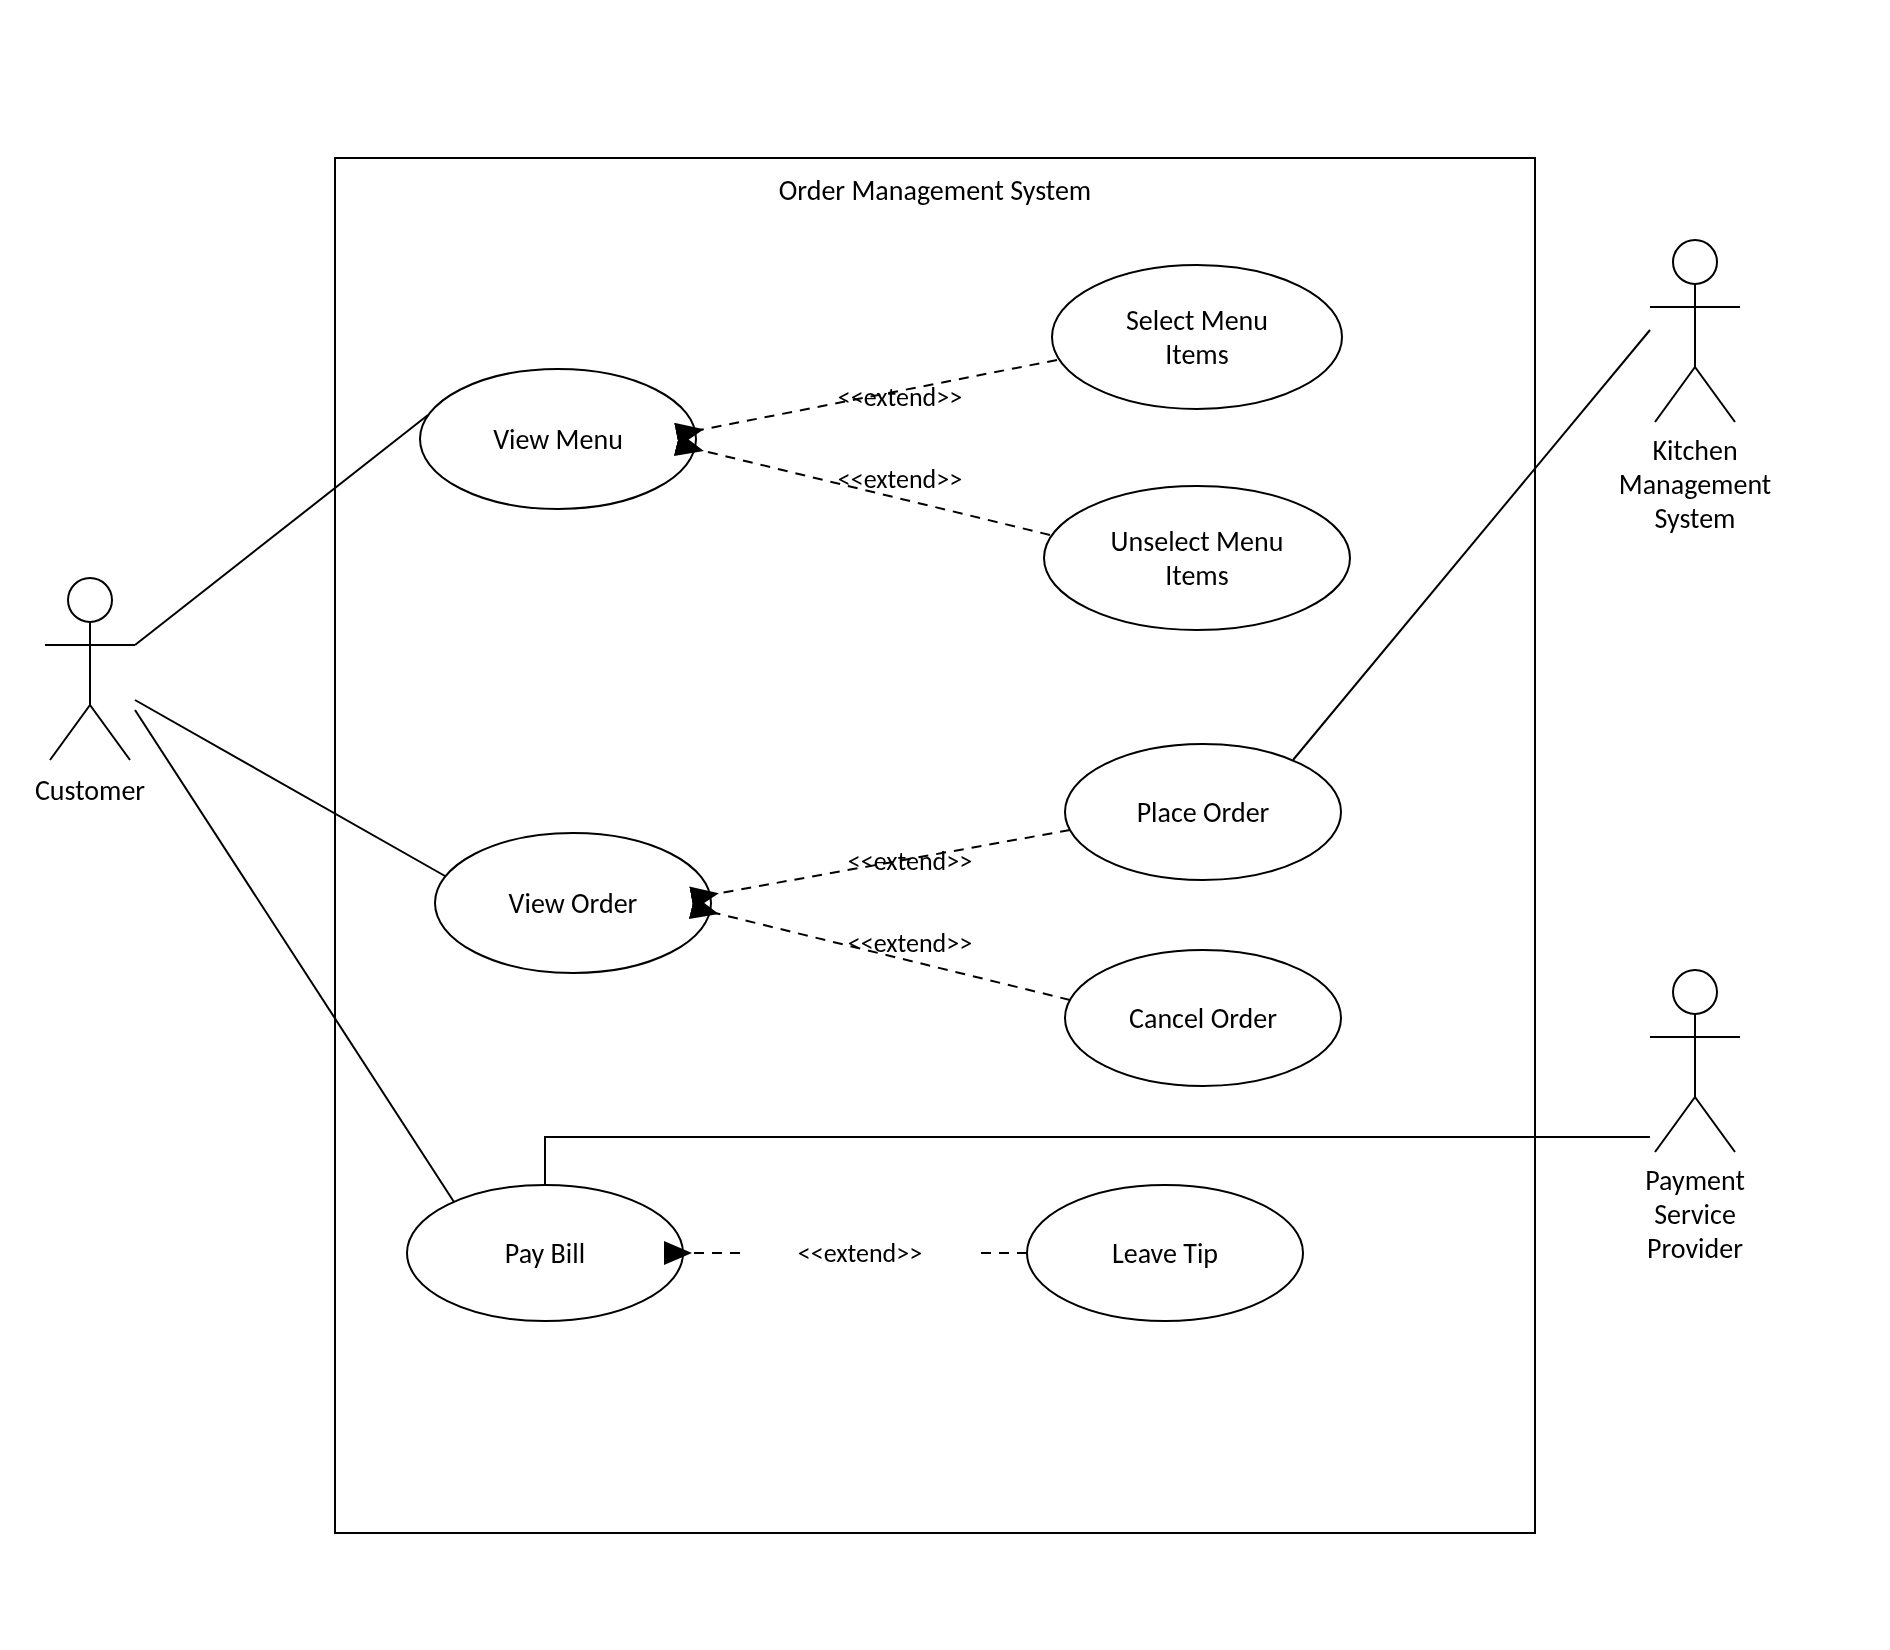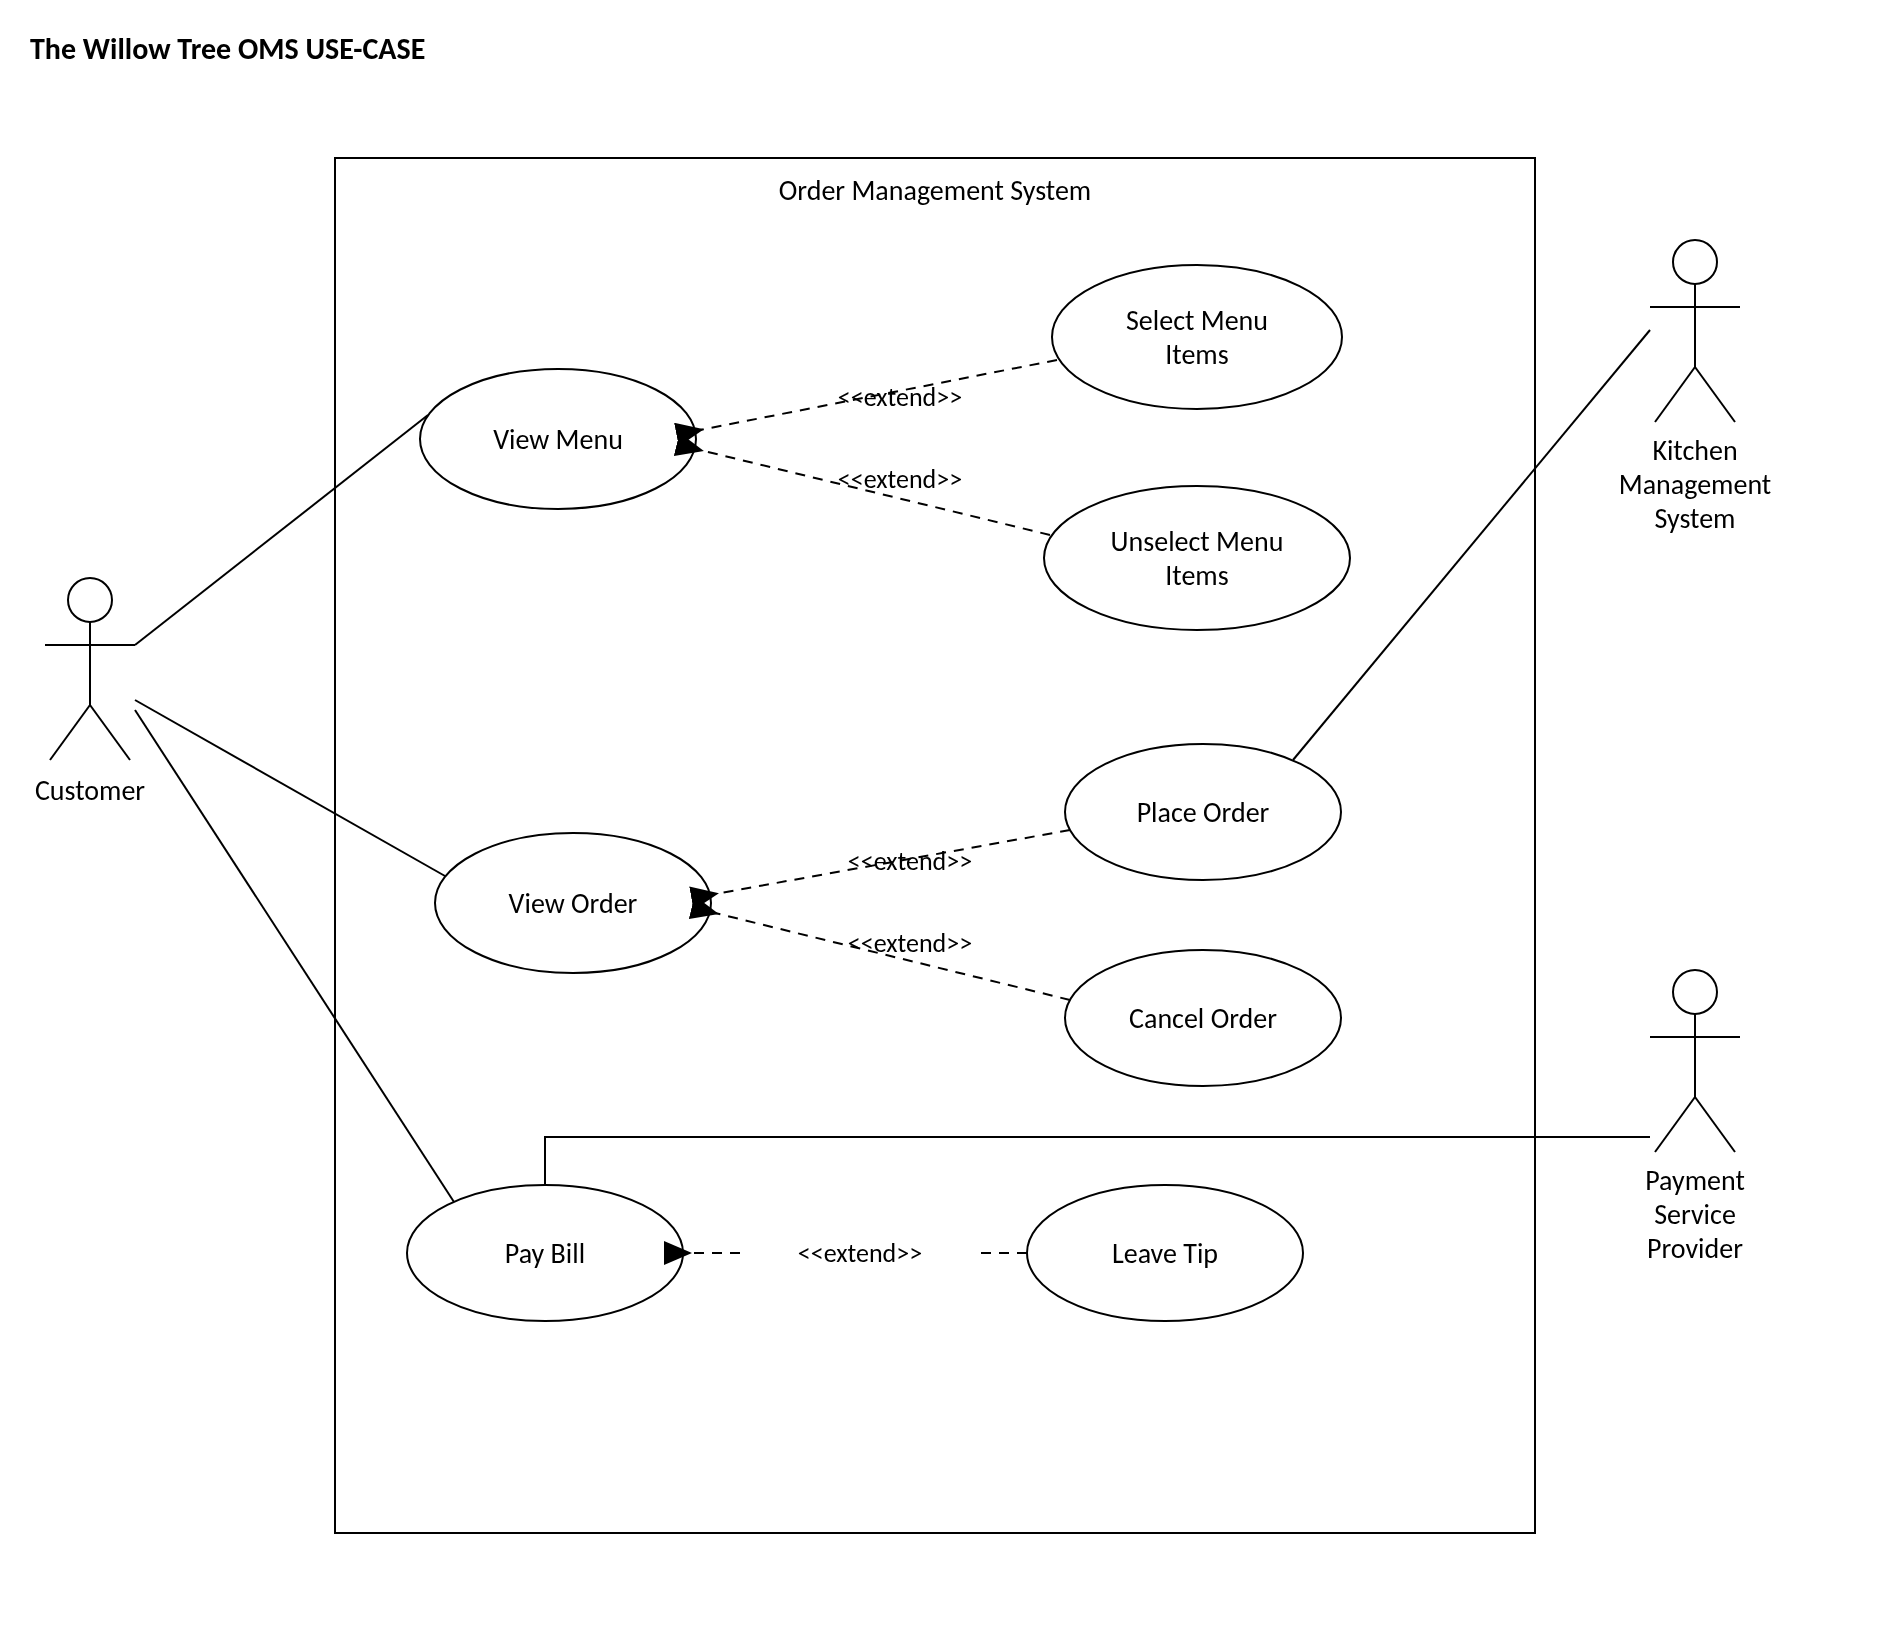--- a/index.html
+++ b/index.html
@@ -28,21 +28,20 @@
   }
   text {
     font-family: "Calibri", "Segoe UI", Arial, sans-serif;
     fill: #000;
   }
 </style>
 </head>
 <body>
 
 <div class="page">
-  <div class="title">The Willow Tree OMS USE-CASE</div>
 
   <svg width="1890" height="1650" viewBox="0 0 1890 1650">
 
     <rect x="335" y="158" width="1200" height="1375" fill="none" stroke="#000" stroke-width="2"></rect>
     <text x="935" y="200" font-size="28" text-anchor="middle">Order Management System</text>
 
     <g>
       <ellipse cx="558" cy="439" rx="138" ry="70" fill="#fff" stroke="#000" stroke-width="2"></ellipse>
       <text x="558" y="449" font-size="28" text-anchor="middle">View Menu</text>
     </g>

